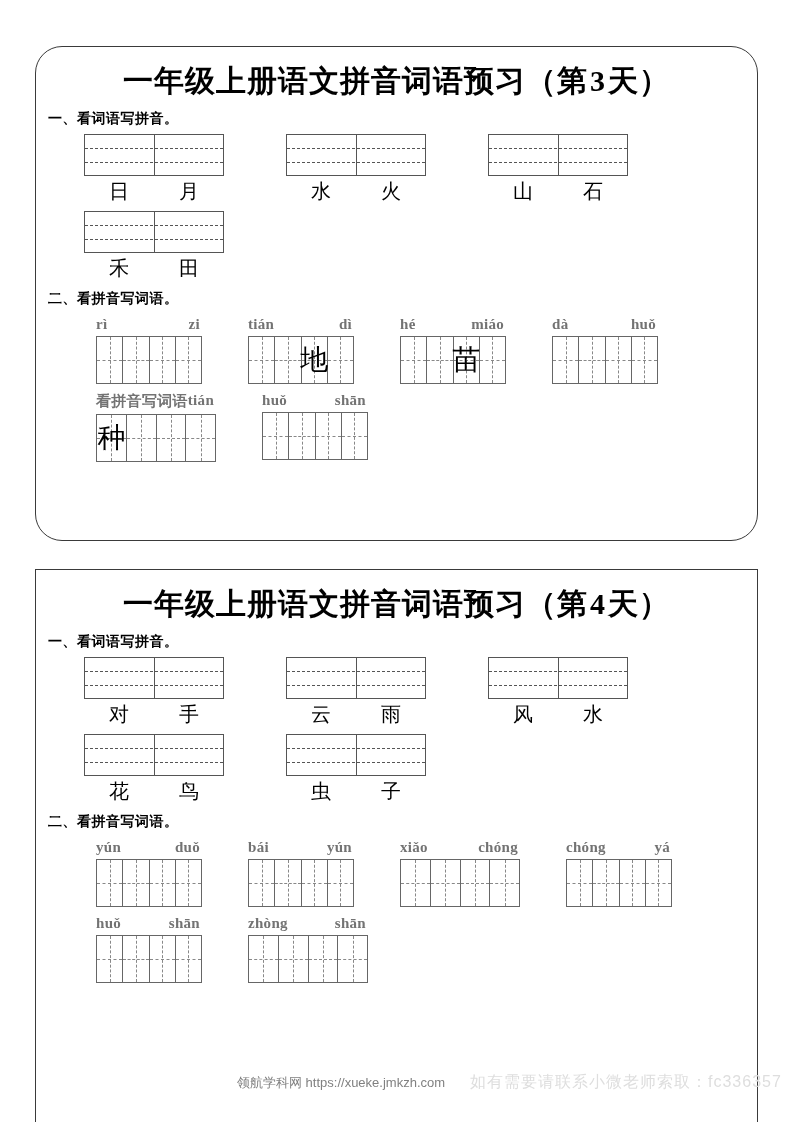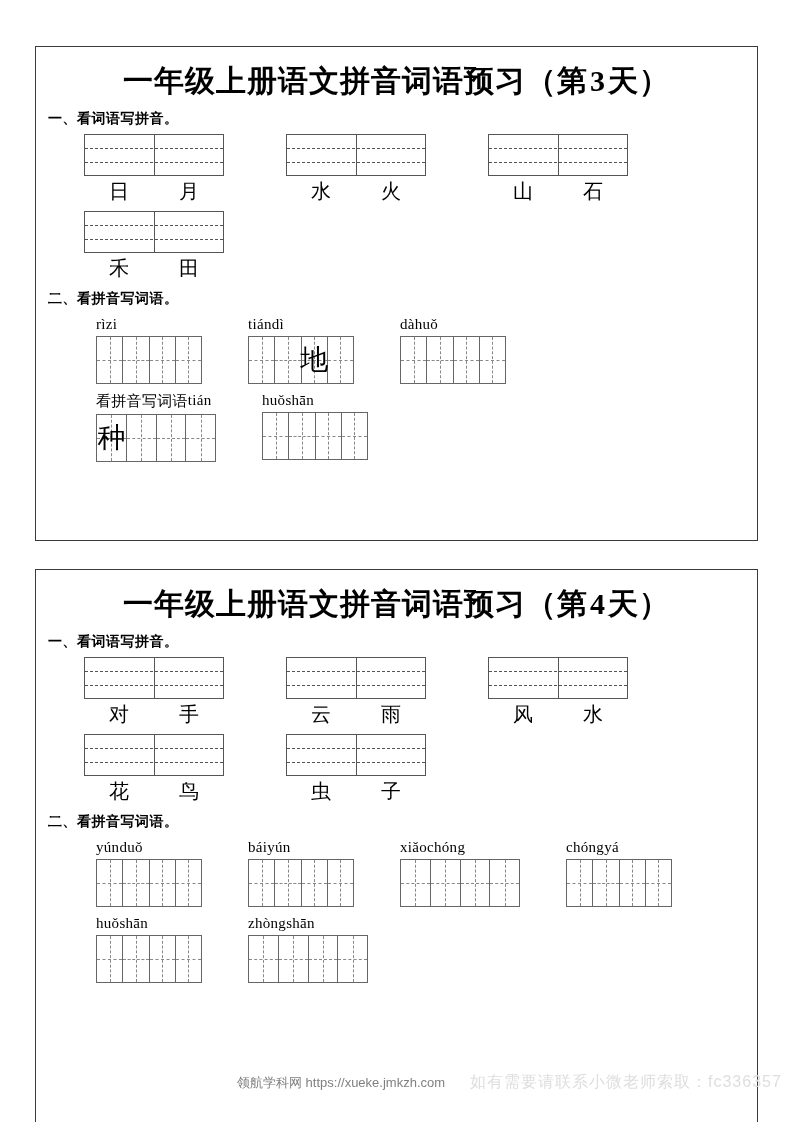--- a/index.html
+++ b/index.html
@@ -16,21 +16,21 @@
   }
 
   .page {
     position: absolute;
     left: 35px;
     width: 723px;
     border: 1.5px solid #3a3a3a;
     box-sizing: border-box;
     background: #fff;
   }
-  #worksheet-1 { top: 46px; height: 495px; }
+  #worksheet-1 { top: 46px; height: 495px; border-radius: 27px; }
   #worksheet-2 { top: 569px; height: 574px; }
 
   .title {
     text-align: center;
     font-size: 30px;
     font-weight: bold;
     letter-spacing: 1px;
     margin: 14px 0 4px 0;
     color: #000;
     font-family: "Liberation Serif", "DejaVu Serif", serif;
@@ -101,28 +101,29 @@
   .ex2-row {
     display: flex;
     margin-left: 60px;
     margin-top: 8px;
   }
   .ex2-item {
     margin-right: 46px;
   }
   .pinyin {
     display: flex;
-    justify-content: flex-start;
+    justify-content: space-between;
     width: 104px;
     font-size: 15px;
     font-family: "Liberation Serif", "DejaVu Serif", serif;
-    color: #000000;
+    color: #737373;
     margin-bottom: 3px;
     white-space: nowrap;
     letter-spacing: 0.3px;
+    font-weight: bold;
   }
   .pinyin.wide { width: 118px; }
   .tzg {
     display: flex;
     border: 1.3px solid #666;
     box-sizing: content-box;
     width: 104px;
     height: 46px;
     background: #fff;
   }
@@ -291,20 +292,45 @@
             <div class="filled">地</div>
           </div>
           <div class="cell">
             <div class="cv"></div>
             <div class="ch"></div>
           </div>
         </div>
       </div>
       <div class="ex2-item">
         <div class="pinyin">
+          <span>hé</span>
+          <span>miáo</span>
+        </div>
+        <div class="tzg">
+          <div class="cell">
+            <div class="cv"></div>
+            <div class="ch"></div>
+          </div>
+          <div class="cell">
+            <div class="cv"></div>
+            <div class="ch"></div>
+          </div>
+          <div class="cell">
+            <div class="cv"></div>
+            <div class="ch"></div>
+            <div class="filled">苗</div>
+          </div>
+          <div class="cell">
+            <div class="cv"></div>
+            <div class="ch"></div>
+          </div>
+        </div>
+      </div>
+      <div class="ex2-item">
+        <div class="pinyin">
           <span>dà</span>
           <span>huǒ</span>
         </div>
         <div class="tzg">
           <div class="cell">
             <div class="cv"></div>
             <div class="ch"></div>
           </div>
           <div class="cell">
             <div class="cv"></div>

